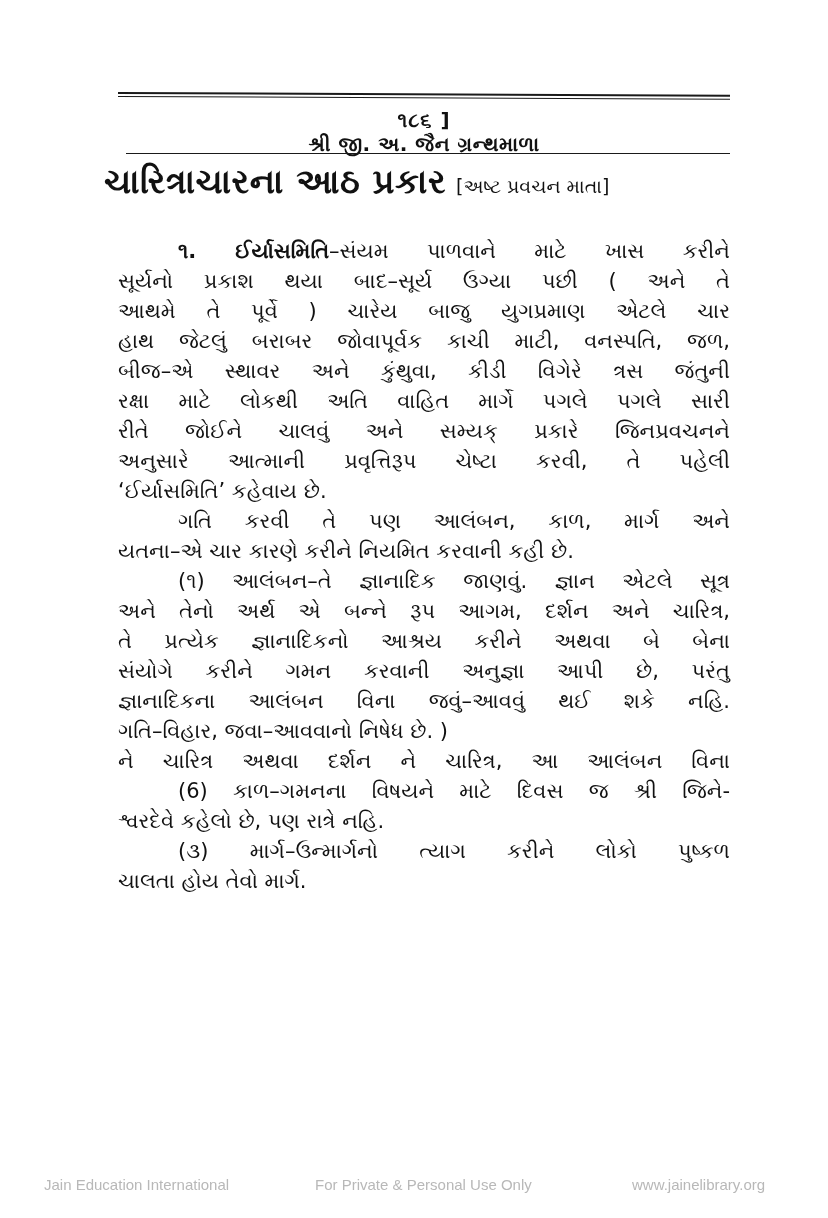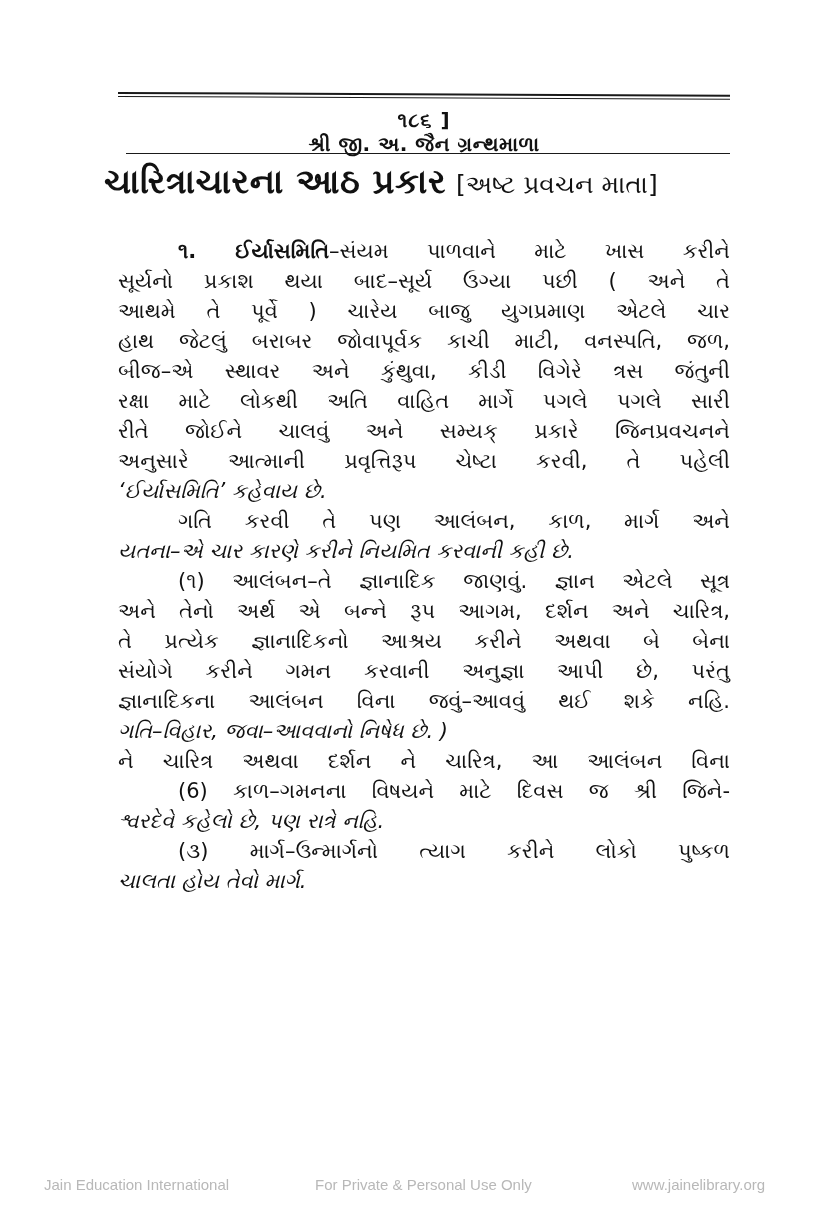--- a/index.html
+++ b/index.html
@@ -70,21 +70,21 @@
       display: flex;
       align-items: baseline;
       margin-top: 14px;
     }
     .chapter-title {
       font-size: 34px;
       font-weight: bold;
       letter-spacing: 0.5px;
     }
     .chapter-subtitle {
-      font-size: 25px;
+      font-size: 19px;
       margin-left: 10px;
     }
     .body-text {
       position: absolute;
       left: 0;
       top: 236px;
       width: 612px;
       font-size: 21px;
       line-height: 30px;
     }
@@ -98,21 +98,20 @@
       margin-top: 36px;
     }
     .line {
       display: block;
       white-space: nowrap;
       text-align: justify;
       text-align-last: justify;
     }
     .line.last {
       text-align-last: left;
-      font-style: italic;
     }
     .line.first {
       padding-left: 60px;
     }
     .footer {
       position: absolute;
       top: 1170px;
       left: 0;
       width: 684px;
       height: 30px;

